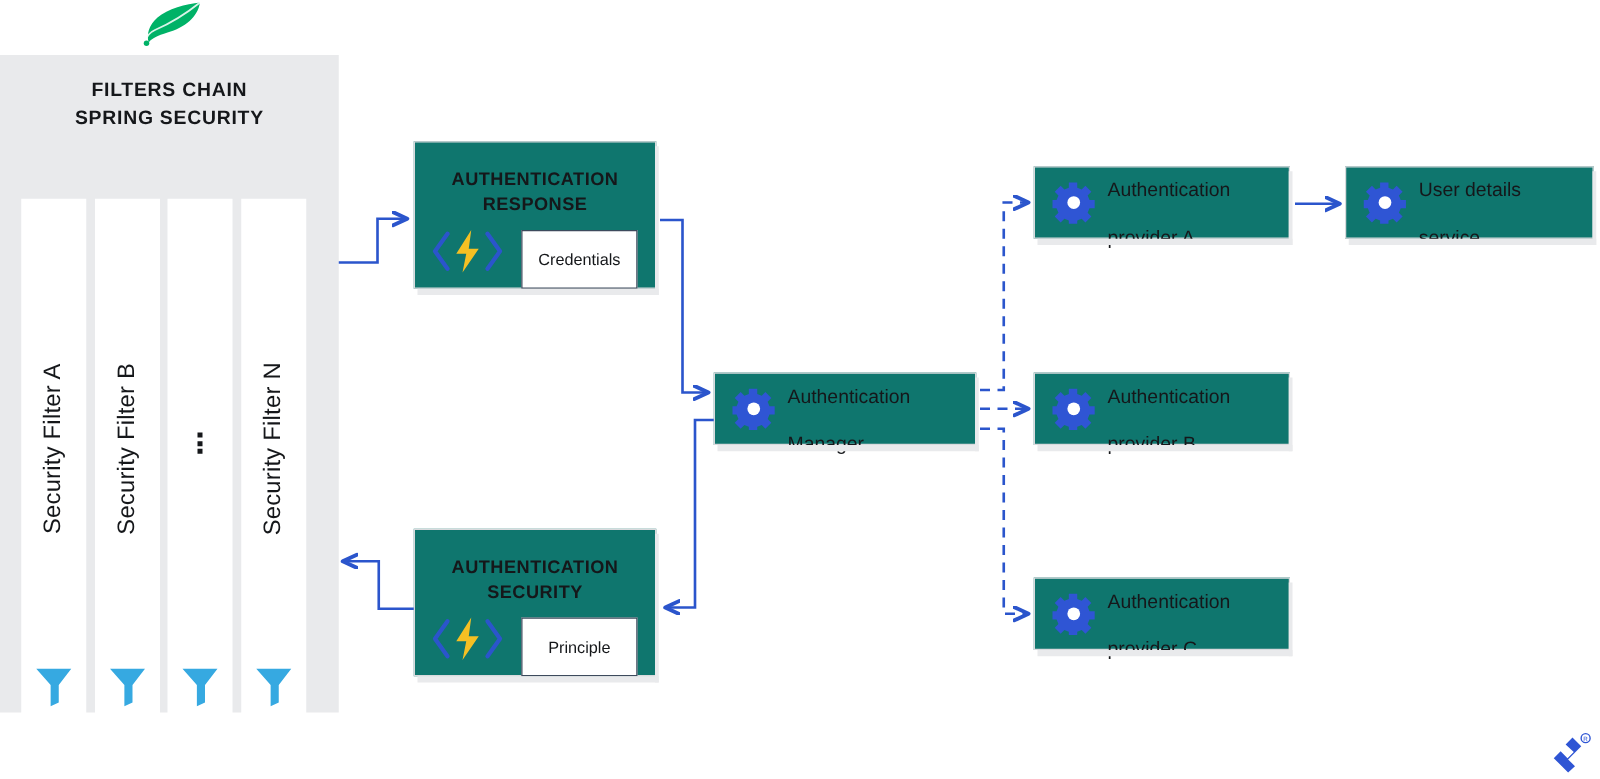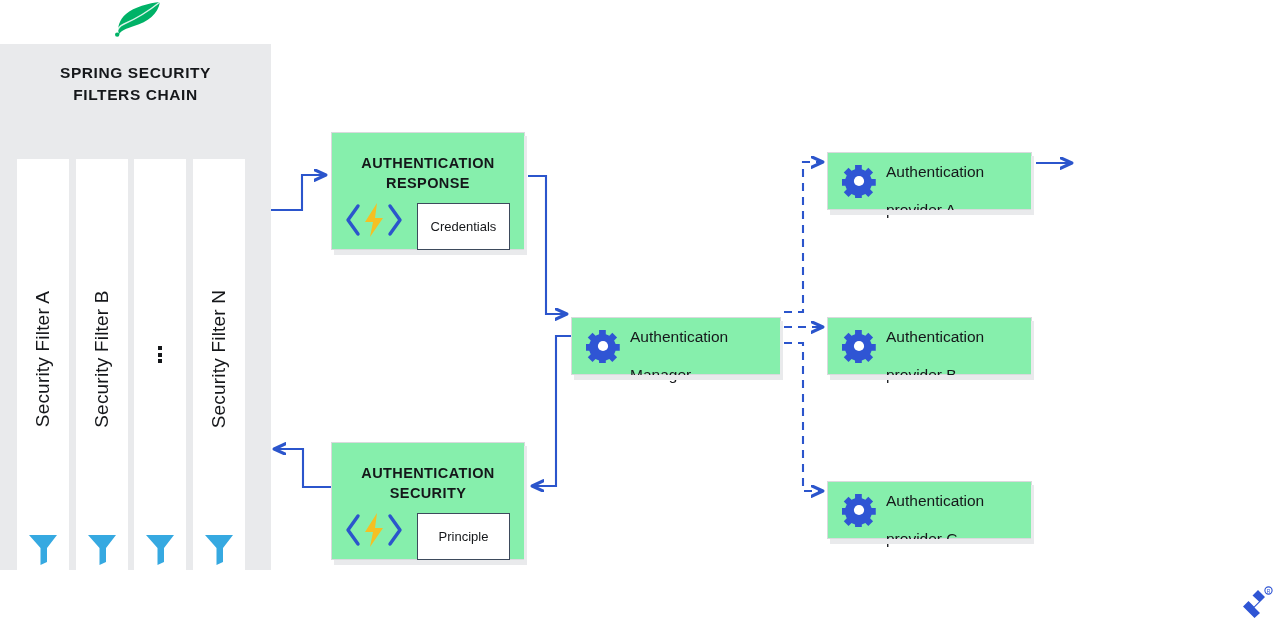--- a/index.html
+++ b/index.html
@@ -83,24 +83,23 @@
     position: absolute;
     left: 50%;
     bottom: 28px;
     transform: translateX(-50%);
     width: 32px; height: 34px;
   }
 
   
   .card {
     position: absolute;
-    background: #86efac;
+    background: #0f766e;
     border: 1px solid #d9dadd;
     box-sizing: border-box;
-    margin-top: 19px;
   }
   .card::after {
     content: "";
     position: absolute;
     left: 2px;
     right: -3px;
     bottom: -6px;
     height: 5px;
     background: #e9eaec;
   }
@@ -196,22 +195,22 @@
     <svg viewBox="0 0 60 40" width="60" height="40" aria-hidden="true">
       <path d="M52 2 C50 14 40 22 26 26 C18 28.5 13 31 11 34 C9 28 11 20 18 14 C26 7 41 3 52 2 Z" fill="#00b267"></path>
       <path d="M52 2 C42 10 30 18 16 24 C11.5 26 9 29.5 8.2 33.5" stroke="#ffffff" stroke-width="1.4" fill="none" opacity="0.85"></path>
       <circle cx="9.2" cy="34.6" r="2.2" fill="#00b267"></circle>
     </svg>
   </div>
 
   <div class="abs" id="filters-panel">
 
     <div id="filters-title">
+      <div>FILTERS CHAIN</div>
       <div>SPRING SECURITY</div>
-      <div>FILTERS CHAIN</div>
     </div>
 
     <div class="filter-col c0">
       <div class="filter-label">Security Filter A</div>
       <div class="funnel-icon">
         <svg viewBox="0 0 32 34" width="32" height="34" aria-hidden="true">
           <path d="M2 3 H30 L20 16 V30 L13.5 33 V16 Z" fill="#36a9e1"></path>
         </svg>
       </div>
     </div>
@@ -325,20 +324,32 @@
         <path d="M13.6 1.6 h6.8 v4.2 l3.6 1.5 l3.0 -3.0 l4.8 4.8 l-3.0 3.0 l1.5 3.6 h4.2 v6.8 h-4.2 l-1.5 3.6 l3.0 3.0 l-4.8 4.8 l-3.0 -3.0 l-3.6 1.5 v4.2 h-6.8 v-4.2 l-3.6 -1.5 l-3.0 3.0 l-4.8 -4.8 l3.0 -3.0 l-1.5 -3.6 h-4.2 v-6.8 h4.2 l1.5 -3.6 l-3.0 -3.0 l4.8 -4.8 l3.0 3.0 l3.6 -1.5 z" fill="#2f55d4" transform="translate(-0.4,-0.6) scale(0.99)"></path>
         <circle cx="17" cy="17" r="5.1" fill="#ffffff"></circle>
       </svg>
     </div>
     <div class="gear-label">
       <span>Authentication</span><br>
       <span>provider C</span>
     </div>
   </div>
 
+  <div class="card gear-card" id="user-details">
+    <div class="gear-icon-wrap">
+      <svg viewBox="0 0 34 34" width="34" height="34" aria-hidden="true">
+        <path d="M13.6 1.6 h6.8 v4.2 l3.6 1.5 l3.0 -3.0 l4.8 4.8 l-3.0 3.0 l1.5 3.6 h4.2 v6.8 h-4.2 l-1.5 3.6 l3.0 3.0 l-4.8 4.8 l-3.0 -3.0 l-3.6 1.5 v4.2 h-6.8 v-4.2 l-3.6 -1.5 l-3.0 3.0 l-4.8 -4.8 l3.0 -3.0 l-1.5 -3.6 h-4.2 v-6.8 h4.2 l1.5 -3.6 l-3.0 -3.0 l4.8 -4.8 l3.0 3.0 l3.6 -1.5 z" fill="#2f55d4" transform="translate(-0.4,-0.6) scale(0.99)"></path>
+        <circle cx="17" cy="17" r="5.1" fill="#ffffff"></circle>
+      </svg>
+    </div>
+    <div class="gear-label">
+      <span>User details</span><br>
+      <span>service</span>
+    </div>
+  </div>
 
   <svg id="connectors" viewBox="0 0 1280 623">
     <defs>
       <marker id="arrowhead" markerWidth="7" markerHeight="7" refX="5.4" refY="3" orient="auto">
         <path d="M0.4 0.5 L5.8 3 L0.4 5.5" fill="none" stroke="#2b55cc" stroke-width="1.5" stroke-linecap="round" stroke-linejoin="round"></path>
       </marker>
     </defs>
 
     <path d="M271 210 H302 V175 H325" fill="none" stroke="#2b55cc" stroke-width="2.1" marker-end="url(#arrowhead)"></path>
 

